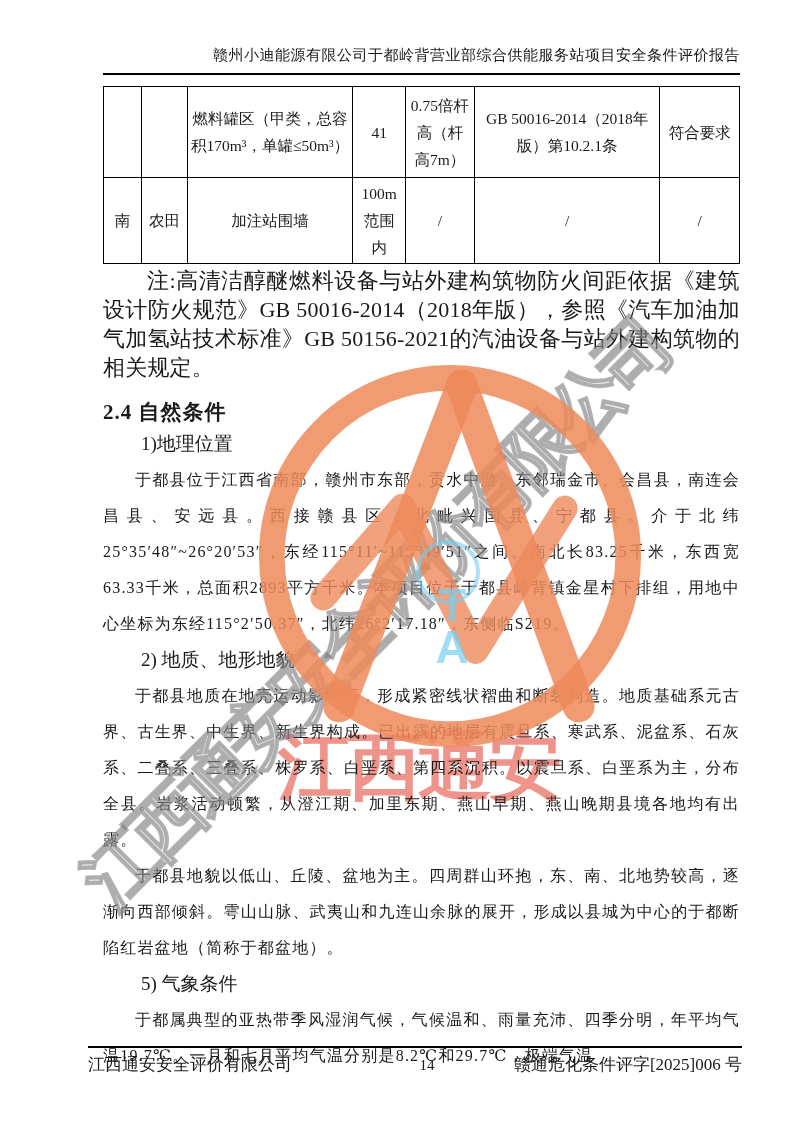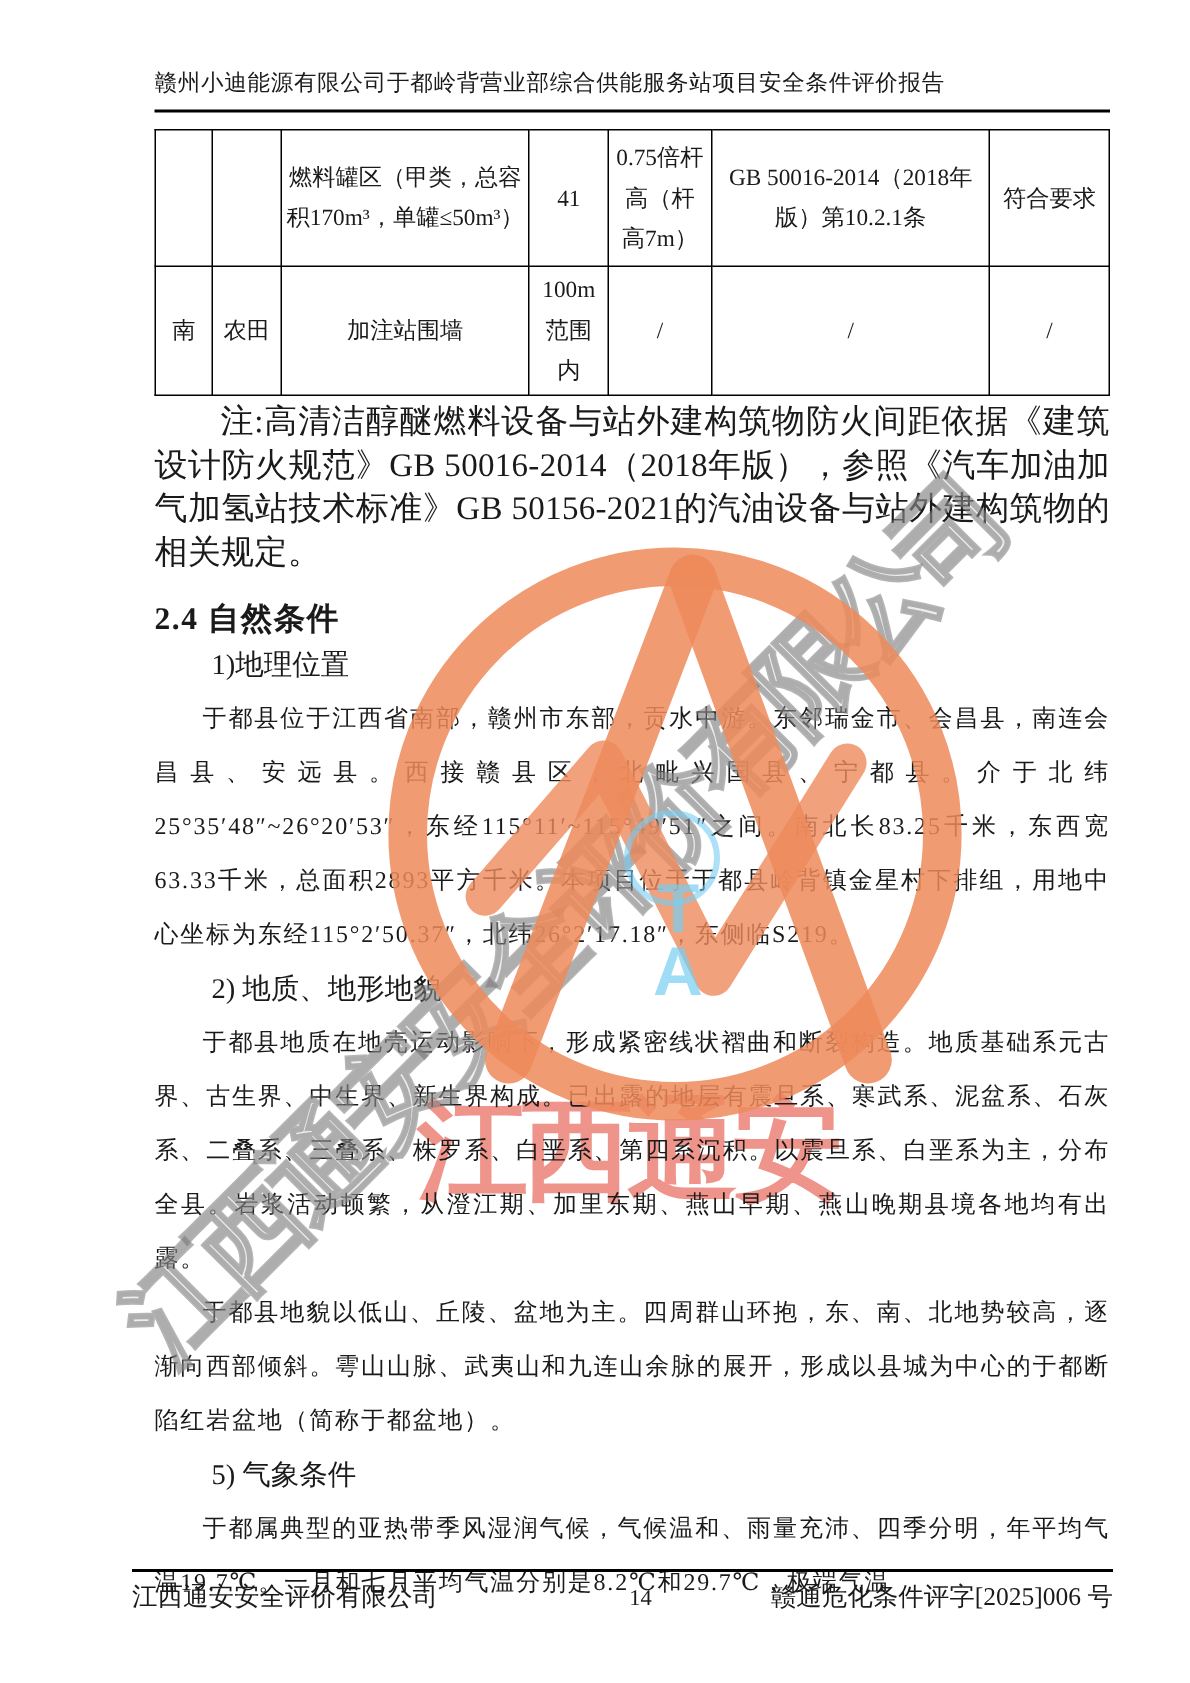--- a/index.html
+++ b/index.html
@@ -4,21 +4,21 @@
 <style>
   html,body{margin:0;padding:0;background:#ffffff;}
   body{
     width:793px;height:1122px;position:relative;overflow:hidden;
     font-family:"Liberation Serif","DejaVu Serif",serif;
     color:#1a1a1a;
   }
   .content{position:absolute;left:103px;top:46px;width:637px;z-index:1;}
 
   .doc-title{
-    text-align:left;font-size:15px;letter-spacing:.5px;
+    text-align:right;font-size:15px;letter-spacing:.5px;
     padding-bottom:8px;border-bottom:2px solid #000;font-weight:normal;
   }
 
   table.dist{
     border-collapse:collapse;width:100%;margin-top:11px;
     font-size:15.5px;table-layout:fixed;
   }
   table.dist td{
     border:1.5px solid #000;text-align:center;vertical-align:middle;
     padding:2px 3px;line-height:27px;word-break:break-all;

